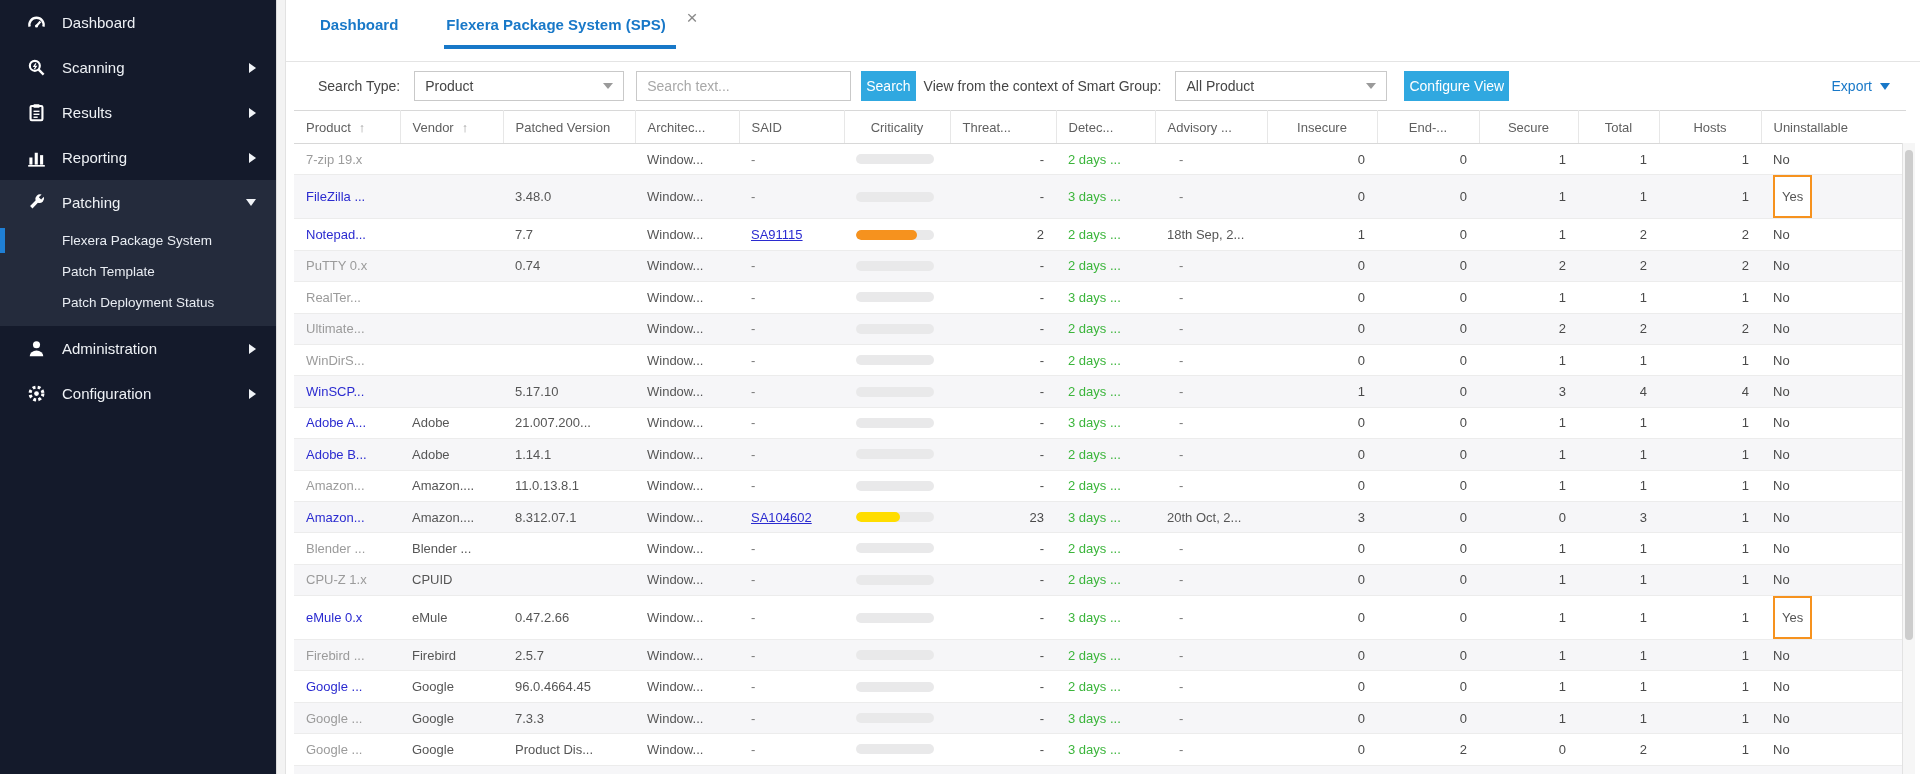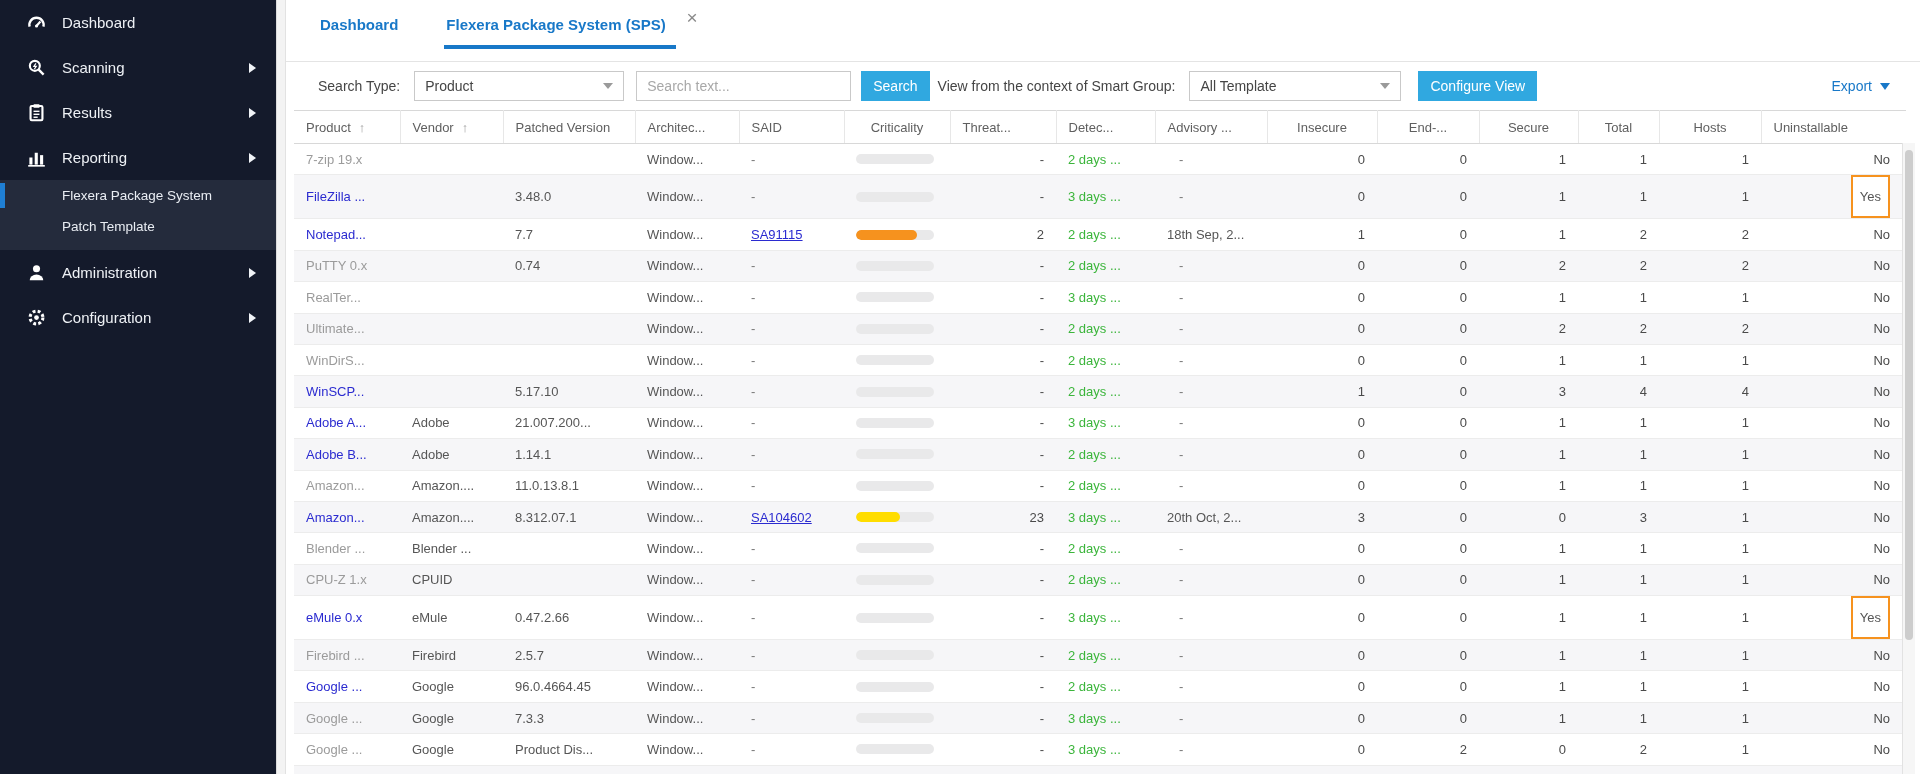--- a/index.html
+++ b/index.html
@@ -27,35 +27,35 @@
   .tab{color:#1878c8;font-weight:bold;font-size:15px;margin-right:44px;position:relative;padding:0 2px 12px 2px;cursor:pointer;white-space:nowrap}
   .tab.active{padding-right:10px;border-bottom:4px solid #1878c8}
   .tab-close{position:absolute;right:-22px;top:-8px;color:#8a8a8a;font-size:19px;font-weight:normal;cursor:pointer;line-height:1}
 
   #toolbar{height:48px;display:flex;align-items:center;padding-left:32px;font-size:14px;color:#454545;position:relative}
   .tb-label{margin-right:14px;white-space:nowrap}
   .select{height:30px;border:1px solid #c9c9c9;background:#fff;display:flex;align-items:center;justify-content:space-between;padding:0 10px;color:#454545;width:210px;cursor:pointer;margin-right:12px}
   .sel-caret{width:0;height:0;border-top:6px solid #9a9a9a;border-left:5px solid transparent;border-right:5px solid transparent;margin-left:8px}
   #searchtext{height:30px;border:1px solid #c9c9c9;width:215px;padding:0 10px;font-size:14px;color:#444;margin-right:10px;font-family:"Liberation Sans",sans-serif}
   #searchtext::placeholder{color:#a8a8a8}
-  .btn{height:30px;background:#30a8e0;color:#fff;border:none;font-size:14px;padding:0 12px;cursor:pointer;font-family:"Liberation Sans",sans-serif;white-space:nowrap}
+  .btn{height:30px;background:#30a8e0;color:#fff;border:none;font-size:14px;padding:0 5px;cursor:pointer;font-family:"Liberation Sans",sans-serif;white-space:nowrap}
   #export{position:absolute;right:30px;color:#1878c8;font-size:14px;cursor:pointer;display:flex;align-items:center}
   #export .exp-caret{width:0;height:0;border-top:7px solid #1878c8;border-left:5px solid transparent;border-right:5px solid transparent;margin-left:8px}
 
   
   #grid{position:absolute;left:8px;top:110px}
   table{border-collapse:collapse;table-layout:fixed;width:1612px;font-size:13px;color:#565656}
   thead th{height:33px;font-weight:normal;color:#5f5f5f;background:#fff;border-top:1px solid #d8d8d8;border-bottom:1px solid #d8d8d8;border-right:1px solid #e7e7e7;text-align:left;padding:0 12px;white-space:nowrap;overflow:hidden;cursor:pointer}
   thead th:last-child{border-right:none}
   thead th.hc{text-align:center}
   .sort-arrow{color:#9a9a9a;margin-left:8px;font-size:13px}
   tbody td{height:31.4px;border-bottom:1px solid #ececec;padding:0 12px;white-space:nowrap;overflow:hidden}
   tbody tr:nth-child(even){background:#f6f6f8}
   td.num{text-align:right;color:#4a4a4a}
-  td.unin{text-align:right;padding-right:16px;color:#4a4a4a}
+  td.unin{padding-right:16px;color:#4a4a4a}
   .muted{color:#9b9b9b}
   .plink{color:#2b2bd0;cursor:pointer}
   .said-link{color:#2b2bd0;text-decoration:underline;cursor:pointer}
   .green{color:#3bb53b}
   .dash{color:#777}
   .adv-dash{padding-left:24px}
   .bar{width:78px;height:10px;border-radius:5px;background:#e9e9ea;overflow:hidden}
   .bar-fill{height:100%;border-radius:5px}
   .yes-box{display:inline-block;border:2px solid #f6921e;padding:12px 7px;color:#555;background:#fff}
 
@@ -106,25 +106,37 @@
           <rect x="2" y="8" width="2.6" height="6" fill="#fff"></rect>
           <rect x="6.5" y="4" width="2.6" height="10" fill="#fff"></rect>
           <rect x="11" y="6" width="2.6" height="8" fill="#fff"></rect>
           <line x1="1" y1="15" x2="15" y2="15" stroke="#fff" stroke-width="1.4"></line>
         </svg>
       </span>
       <span class="label">Reporting</span>
       <span class="arr-right"></span>
     </div>
     <div class="side-section">
+      <div class="side-item">
+        <span class="icon">
+          <svg width="19" height="19" viewBox="0 0 16 16">
+            <path d="M14.2 3.2a4 4 0 0 1-5 5.1L4.6 13l-2-2 4.6-4.7a4 4 0 0 1 5.1-5l-2.3 2.3 1.9 1.9 2.3-2.3z" fill="#fff"></path>
+          </svg>
+        </span>
+        <span class="label">Patching</span>
+        <span class="arr-down"></span>
+      </div>
       <div class="side-sub active">
         <span>Flexera Package System</span>
       </div>
       <div class="side-sub">
         <span>Patch Template</span>
+      </div>
+      <div class="side-sub">
+        <span>Patch Deployment Status</span>
       </div>
     </div>
     <div class="side-item">
       <span class="icon">
         <svg width="19" height="19" viewBox="0 0 16 16">
           <circle cx="8" cy="4.8" r="3" fill="#fff"></circle>
           <path d="M2.3 14.5a5.7 4.8 0 0 1 11.4 0z" fill="#fff"></path>
         </svg>
       </span>
       <span class="label">Administration</span>
@@ -152,21 +164,21 @@
   <div id="toolbar">
     <span class="tb-label">Search Type:</span>
     <div class="select">
       <span>Product</span>
       <span class="sel-caret"></span>
     </div>
     <input id="searchtext" placeholder="Search text..." style="">
     <button class="btn">Search</button>
     <span class="tb-label" style="margin-left:8px">View from the context of Smart Group:</span>
     <div class="select" style="width:212px">
-      <span>All Template</span>
+      <span>All Product</span>
       <span class="sel-caret"></span>
     </div>
     <button class="btn" style="margin-left:5px">Configure View</button>
     <span id="export">
       <span>Export</span>
       <span class="exp-caret"></span>
     </span>
   </div>
 
   <div id="grid">

